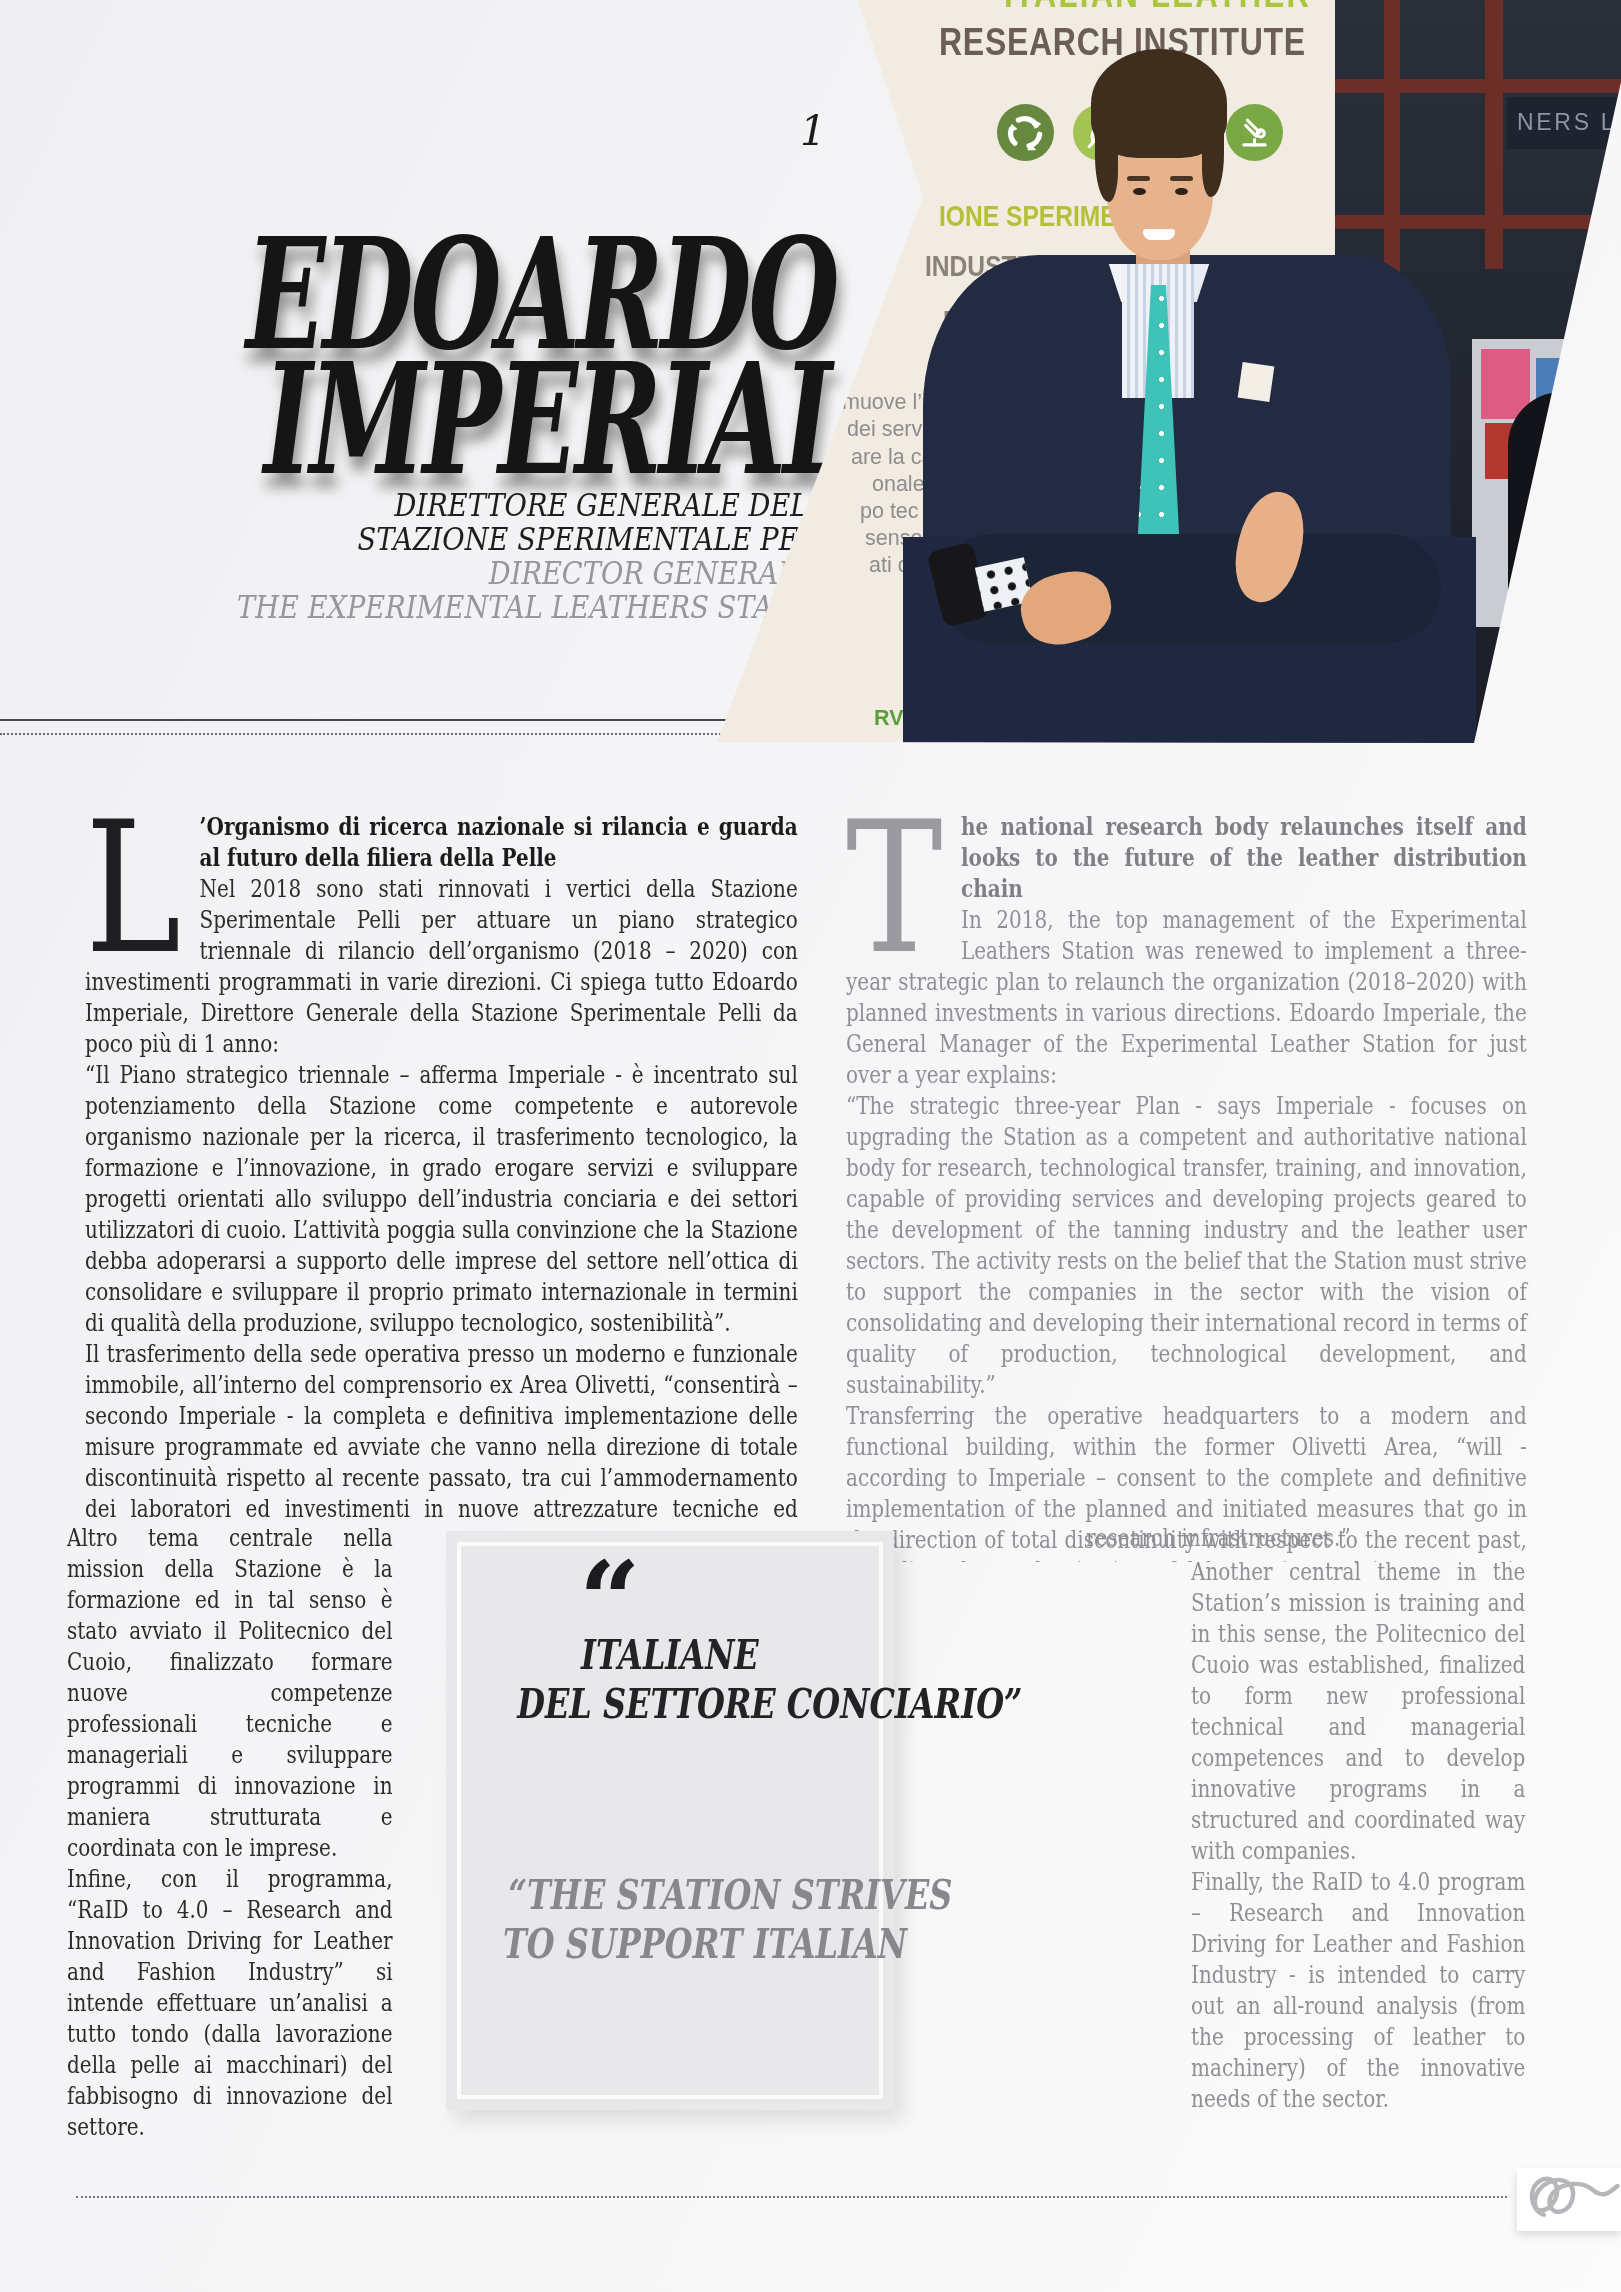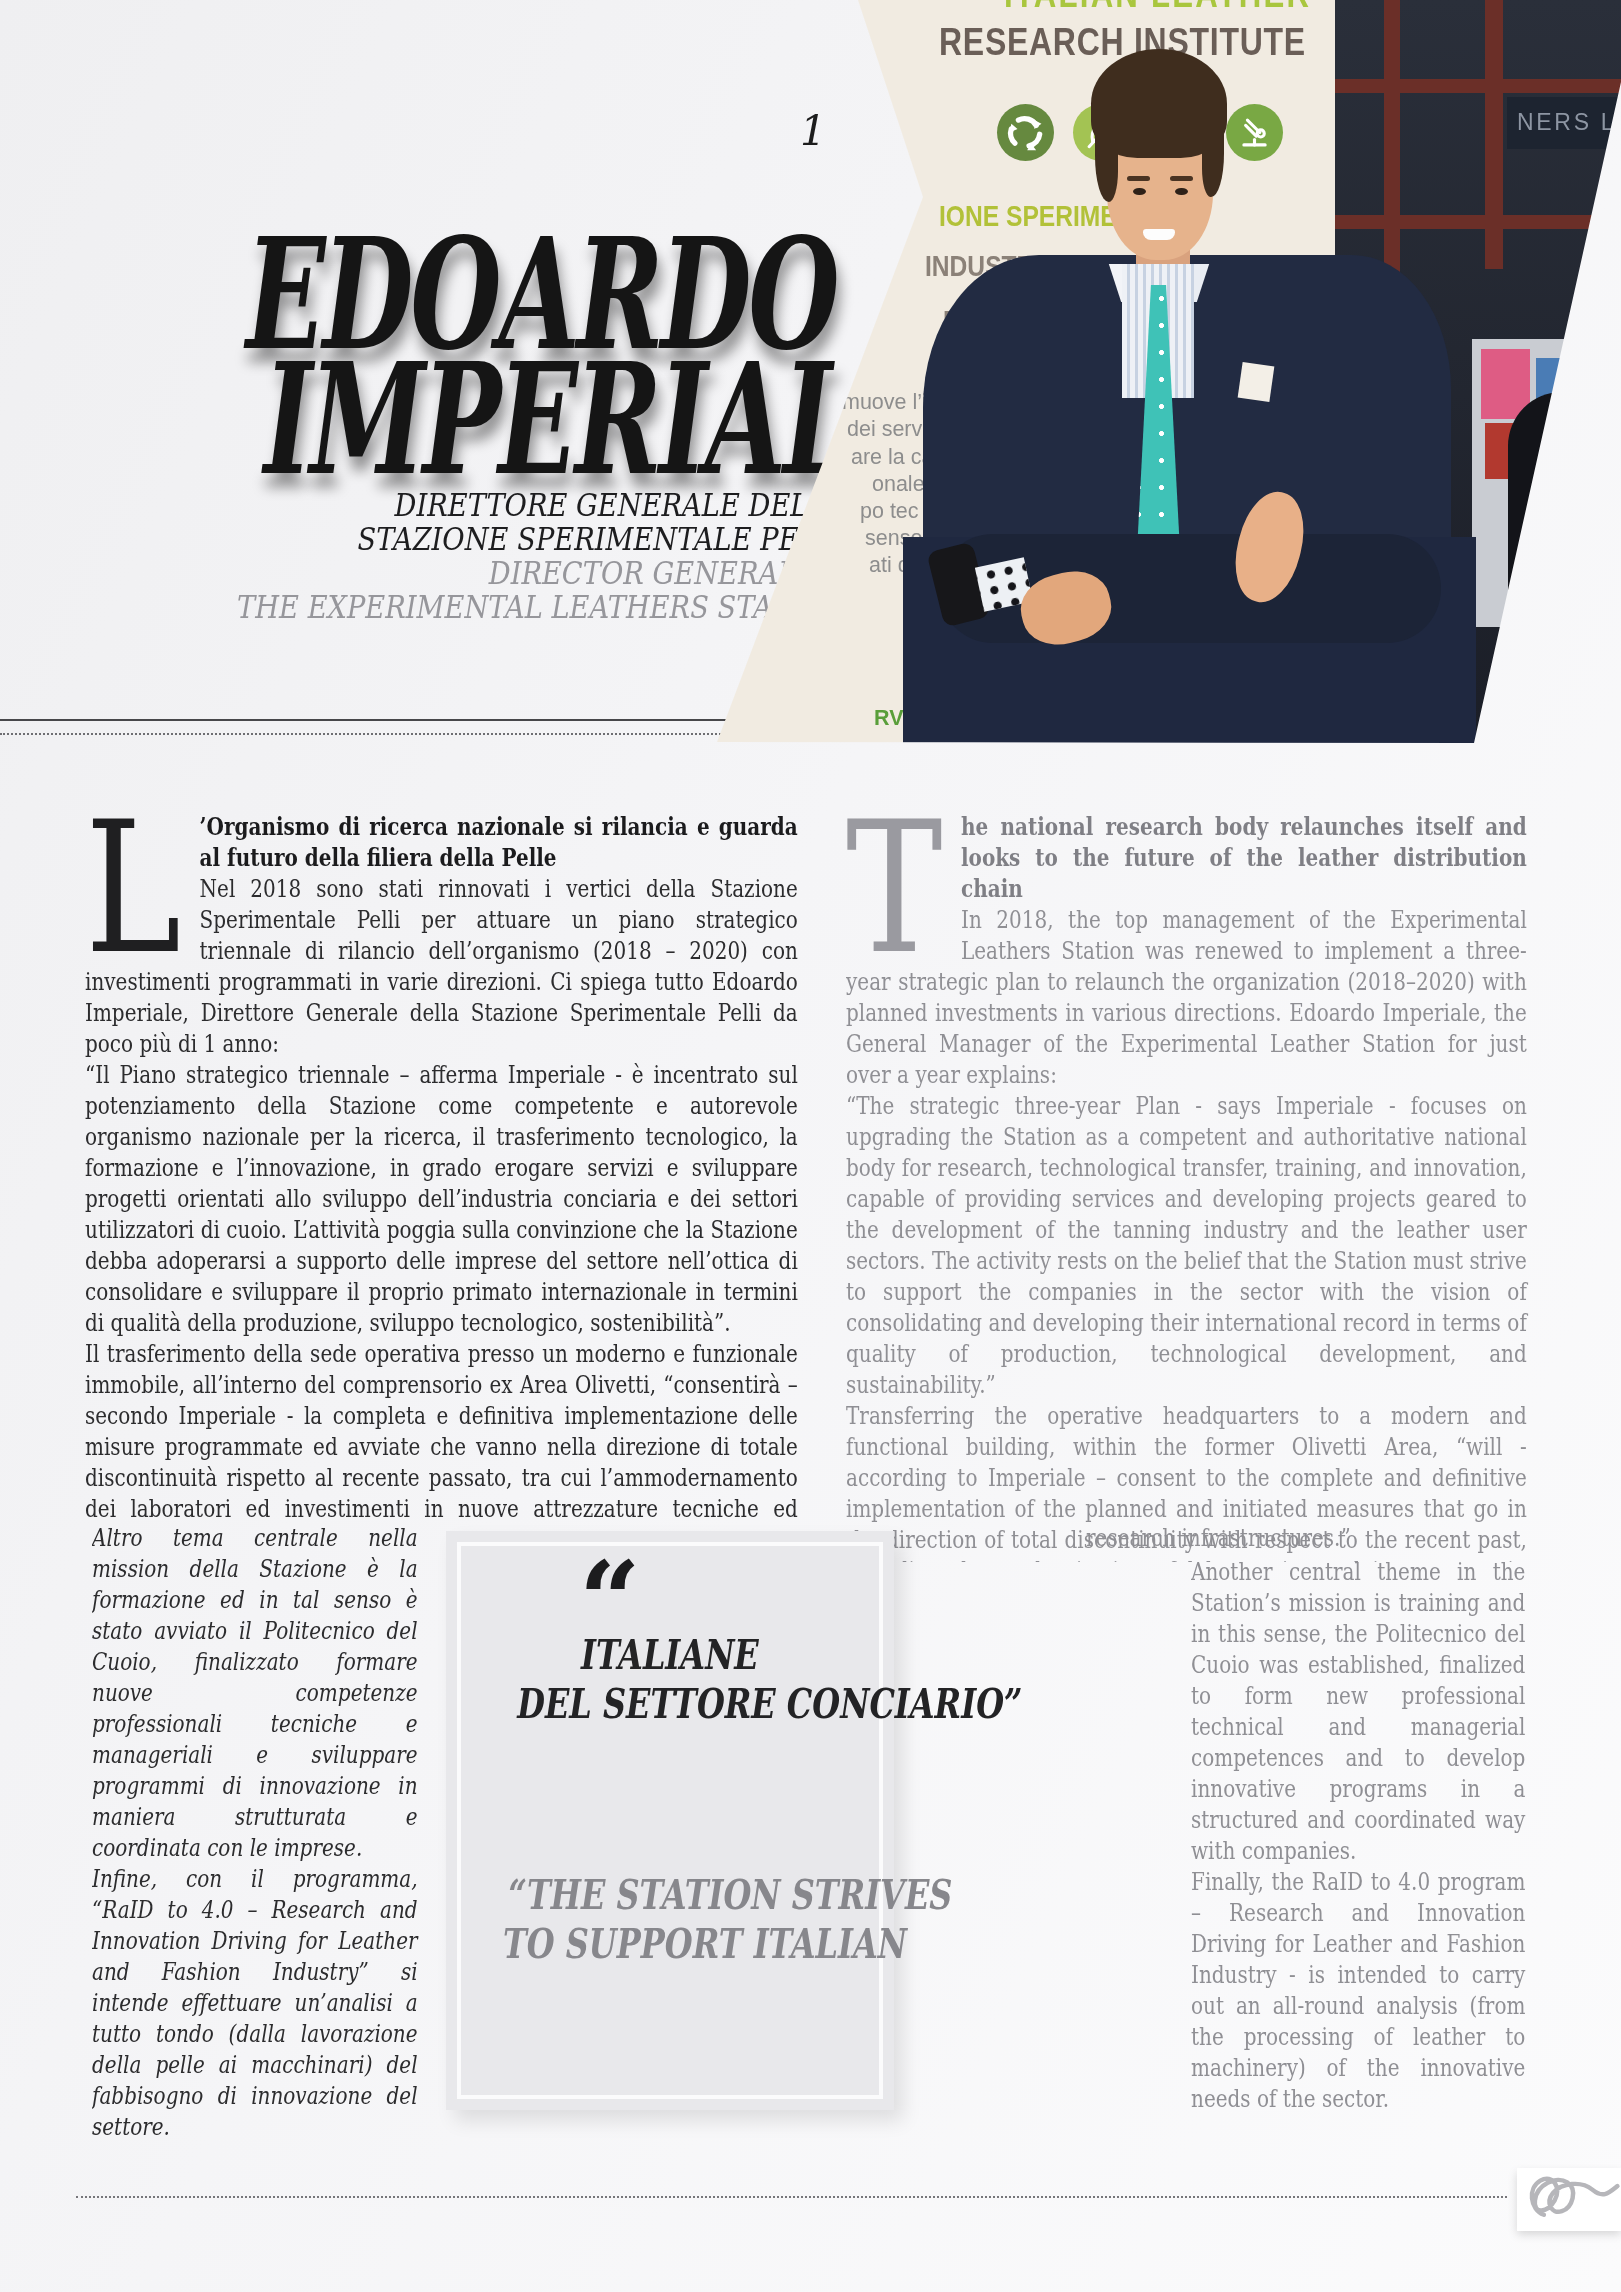--- a/index.html
+++ b/index.html
@@ -93,21 +93,21 @@
   .hand-1{position:absolute;left:313px;top:573px;width:90px;height:70px;background:#e2a77c;border-radius:45%;transform:rotate(-14deg);}
   .hand-2{position:absolute;left:530px;top:491px;width:63px;height:112px;background:#e8b088;border-radius:48%;transform:rotate(14deg);}
   
   .colwrap{position:absolute;overflow:hidden;}
   .colinner{transform:scaleX(0.8);transform-origin:left top;font-size:25px;line-height:31px;
             text-align:justify;}
   .it-wide{left:85px;top:811px;width:716px;height:718px;}
   .it-wide .colinner{width:891px;}
   .en-wide{left:846px;top:811px;width:685px;height:751px;}
   .en-wide .colinner{width:851px;}
-  .it-narrow{left:92px;top:1522px;width:328px;height:665px;font-style:italic;}
+  .it-narrow{left:67px;top:1522px;width:328px;height:665px;}
   .it-narrow .colinner{width:407px;}
   .en-narrow{left:1191px;top:1556px;width:337px;height:627px;}
   .en-narrow .colinner{width:418px;}
   .hangline{left:1086px;top:1522px;width:358px;height:36px;}
   .hangline .colinner{width:448px;text-align:left;}
   .it-text{color:#2c2c2e;}
   .en-text{color:#8f8f94;}
   .colinner p{margin:0;}
   .lead{font-weight:bold;}
   .it-text .lead{color:#1b1b1d;}

